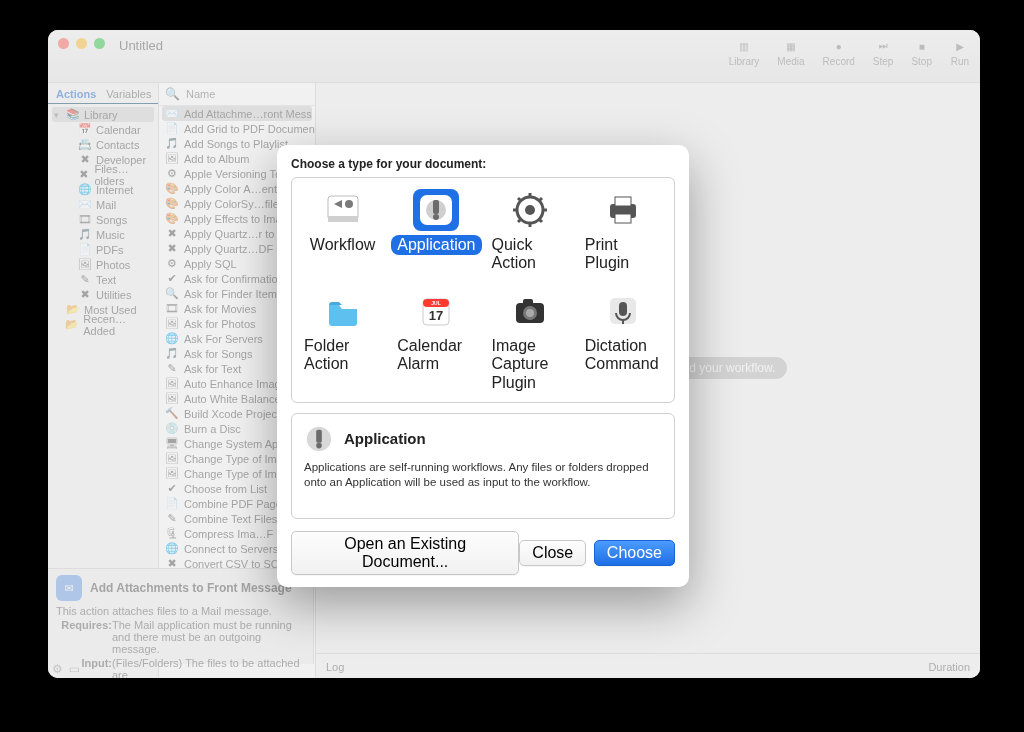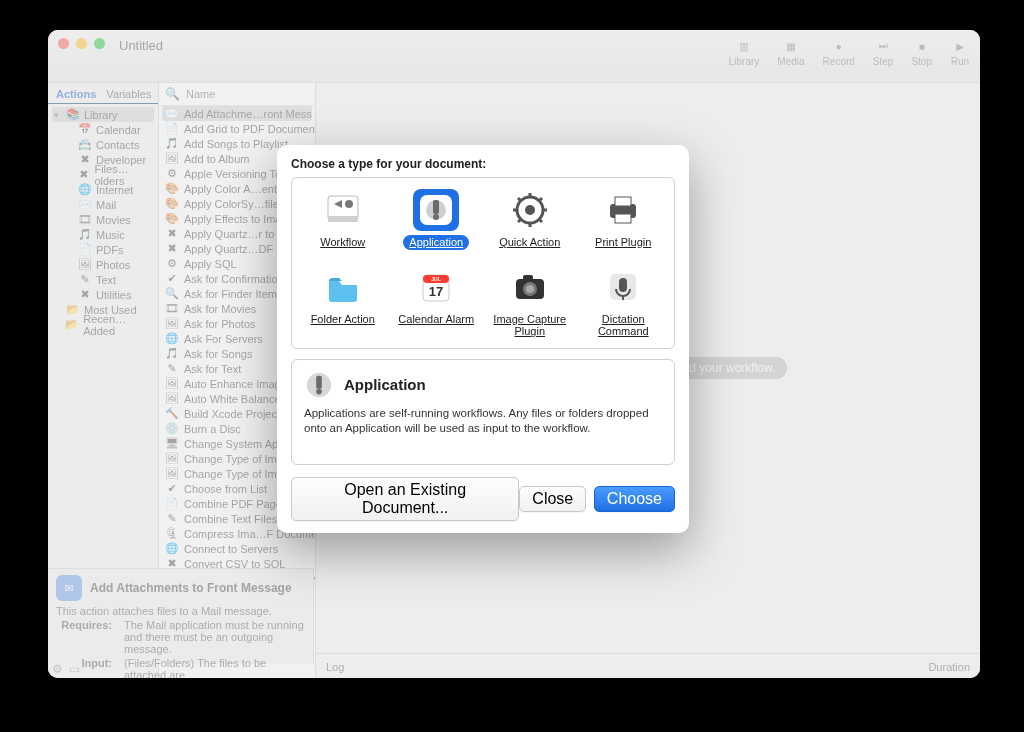--- a/index.html
+++ b/index.html
@@ -31,31 +31,31 @@
   .main{flex:1;display:flex;flex-direction:column;background:#f7f7f7;}
   .canvas{flex:1;display:flex;align-items:center;justify-content:center;}
   .pill{background:#bdbdbd;color:#fff;font-size:12px;padding:4px 12px;border-radius:12px;}
   .logbar{height:26px;border-top:1px solid #d3d3d3;display:flex;align-items:center;padding:0 10px;font-size:11px;color:#6a6a6a;}
   .logbar .dur{margin-left:auto;}
   .bottom-strip{height:14px;border-top:1px solid #d3d3d3;background:#f1f1f1;display:flex;align-items:center;padding:0 8px;gap:10px;color:#9a9a9a;}
   .desc-panel{position:absolute;left:0;bottom:14px;width:266px;height:96px;background:#f1f1f1;border-top:1px solid #d3d3d3;border-right:1px solid #d3d3d3;padding:6px 8px;box-sizing:border-box;color:#666;font-size:11px;}
   .desc-panel .hdr{display:flex;align-items:center;gap:8px;margin-bottom:4px;}
   .desc-panel .hdr .bico{width:26px;height:26px;background:#6fa0ec;border-radius:6px;display:flex;align-items:center;justify-content:center;color:#fff;}
   .desc-panel .title{font-size:12px;font-weight:600;color:#555;}
-  .desc-panel .kv{display:flex;gap:12px;margin-top:2px;}
+  .desc-panel .kv{display:flex;gap:0;margin-top:2px;}
   .desc-panel .kv .k{width:56px;text-align:right;font-weight:600;}
   .desc-panel .kv .v{flex:1;}
   
   .modal{position:absolute;z-index:10;left:277px;top:145px;width:384px;background:#fff;border-radius:10px;box-shadow:0 18px 50px rgba(0,0,0,.35);padding:12px 14px 12px 14px;color:#222;}
   .modal .mtitle{font-size:12px;font-weight:700;margin-bottom:6px;}
   .type-grid{border:1px solid #d0d0d0;border-radius:6px;padding:8px 4px 6px 4px;display:grid;grid-template-columns:repeat(4,1fr);row-gap:10px;}
   .type-cell{display:flex;flex-direction:column;align-items:center;gap:4px;padding:3px 2px;cursor:default;}
   .type-cell .icon-wrap{width:46px;height:42px;border-radius:8px;display:flex;align-items:center;justify-content:center;}
   .type-cell.selected .icon-wrap{background:#1f6fe5;}
-  .type-cell .lbl{font-size:11px;text-align:center;padding:1px 6px;border-radius:8px;line-height:1.15;text-decoration:underline;}
+  .type-cell .lbl{font-size:16px;padding:1px 6px;border-radius:8px;line-height:1.15;}
   .type-cell.selected .lbl{background:#1f6fe5;color:#fff;}
   .info-box{margin-top:10px;border:1px solid #d0d0d0;border-radius:6px;padding:10px 12px;min-height:84px;}
   .info-box .ih{display:flex;align-items:center;gap:10px;margin-bottom:6px;}
   .info-box .ih .ic{width:30px;height:30px;}
   .info-box .ih .it{font-size:15px;font-weight:700;}
   .info-box .idesc{font-size:11.5px;color:#333;line-height:1.35;}
   .modal-buttons{display:flex;align-items:center;margin-top:12px;}
   .mac-btn{font-size:16px;padding:3px 12px;border:1px solid #c8c8c8;background:linear-gradient(#fdfdfd,#f1f1f1);border-radius:5px;box-shadow:0 1px 0 rgba(0,0,0,.04);}
   .mac-btn.primary{background:linear-gradient(#4b9bff,#1f6fe5);border-color:#1a63d6;color:#fff;}
   .modal-buttons .spacer{flex:1;}
@@ -142,21 +142,21 @@
               <span>Internet</span>
             </div>
             <div class="tree-row tree-indent">
               <span class="chev"></span>
               <span class="ico">✉️</span>
               <span>Mail</span>
             </div>
             <div class="tree-row tree-indent">
               <span class="chev"></span>
               <span class="ico">🎞</span>
-              <span>Movies</span>
+              <span>Songs</span>
             </div>
             <div class="tree-row tree-indent">
               <span class="chev"></span>
               <span class="ico">🎵</span>
               <span>Music</span>
             </div>
             <div class="tree-row tree-indent">
               <span class="chev"></span>
               <span class="ico">📄</span>
               <span>PDFs</span>

